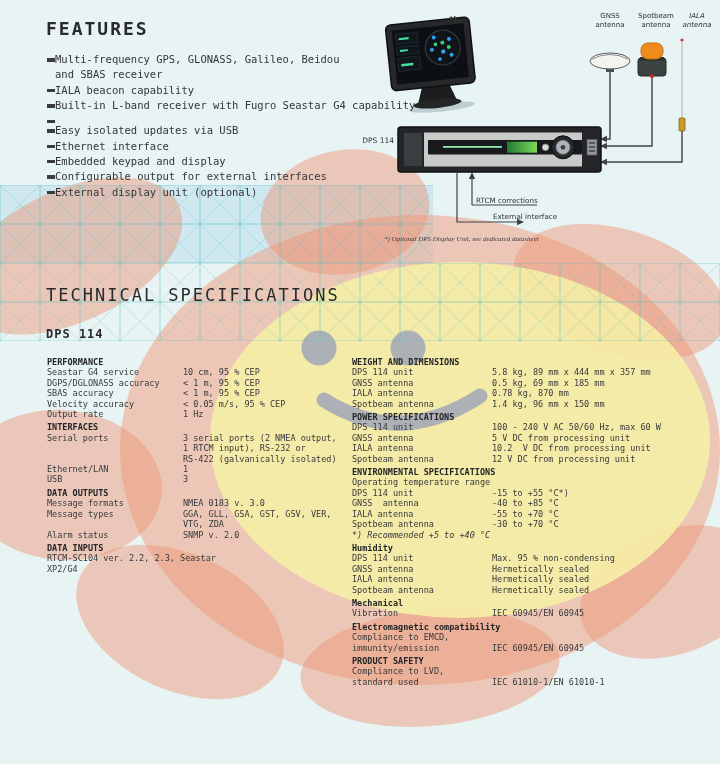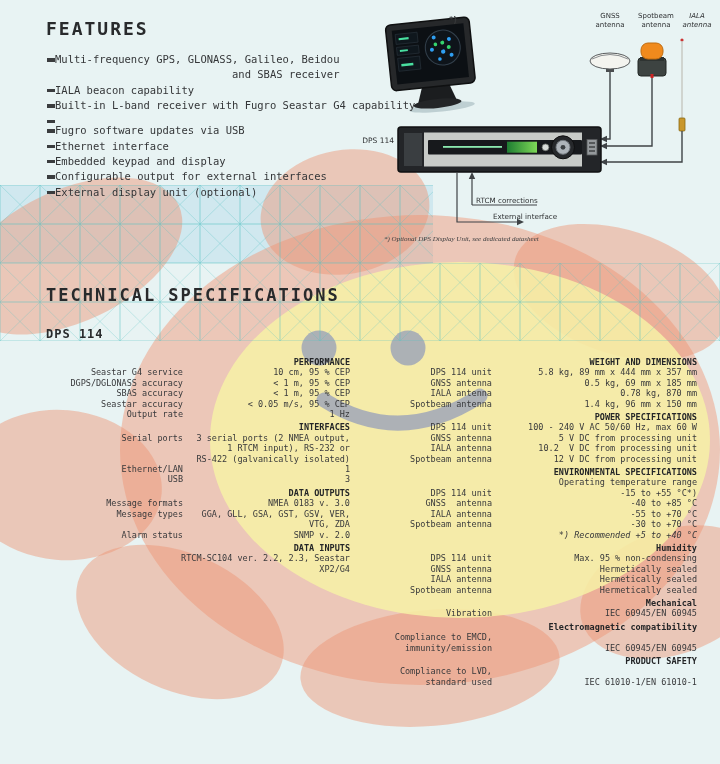--- a/index.html
+++ b/index.html
@@ -5,24 +5,24 @@
   html,body{margin:0;padding:0;}
   body{width:720px;height:764px;position:relative;overflow:hidden;
        background:#e8f3f3;font-family:"DejaVu Sans Mono",monospace;color:#343638;}
   .abs{position:absolute;}
   .prewrap{white-space:pre-wrap;}
   
   #band-fill-a{left:0;top:185px;width:433px;height:78px;background:rgba(183,222,236,.5);z-index:1;}
   #sun-layer{left:0;top:0;width:720px;height:764px;z-index:2;pointer-events:none;}
   .gridsvg{z-index:3;pointer-events:none;}
   #diagram-layer{left:0;top:0;width:720px;height:764px;z-index:4;pointer-events:none;}
-  .txt{z-index:5;text-align:right;}
+  .txt{z-index:5;}
   
   #features-title{left:46px;top:18px;font-size:18px;font-weight:bold;letter-spacing:2px;color:#282a2c;}
-  #tech-title{left:46px;top:285px;font-size:17px;font-weight:bold;letter-spacing:2px;color:#282a2c;}
+  #tech-title{left:46px;top:285px;font-size:17px;font-weight:normal;letter-spacing:2px;color:#282a2c;}
   #tech-subtitle{left:46px;top:327px;font-size:12px;font-weight:bold;letter-spacing:1px;color:#282a2c;}
   
   #features-list{left:47px;top:52px;width:400px;font-size:10.5px;line-height:15.4px;}
   .feat{display:flex;}
   .feat .bullet{flex:0 0 8px;margin-top:6px;width:3.5px;height:3.5px;background:#3a3c3e;}
   
   .dlabel{font-family:"DejaVu Sans",sans-serif;font-size:7px;line-height:8.5px;text-align:center;color:#2f3133;}
   #ant-label-0{left:586px;top:12px;width:48px;}
   #ant-label-1{left:632px;top:12px;width:48px;}
   #ant-label-2{left:674px;top:12px;width:46px;font-style:italic;}
@@ -196,21 +196,21 @@
     </div>
   <div class="feat">
       <span class="bullet"></span>
       <span class="prewrap">Built-in L-band receiver with Fugro Seastar G4 capability</span>
     </div>
   <div class="feat">
       <span class="bullet"></span>
     </div>
   <div class="feat">
       <span class="bullet"></span>
-      <span class="prewrap">Fugro software updates via USB</span>
+      <span class="prewrap">Easy isolated updates via USB</span>
     </div>
   <div class="feat">
       <span class="bullet"></span>
       <span class="prewrap">Ethernet interface</span>
     </div>
   <div class="feat">
       <span class="bullet"></span>
       <span class="prewrap">Embedded keypad and display</span>
     </div>
   <div class="feat">
@@ -247,21 +247,21 @@
       </div>
     <div class="row">
         <span class="lbl prewrap">DGPS/DGLONASS accuracy</span>
         <span class="val prewrap">&lt; 1 m, 95 % CEP</span>
       </div>
     <div class="row">
         <span class="lbl prewrap">SBAS accuracy</span>
         <span class="val prewrap">&lt; 1 m, 95 % CEP</span>
       </div>
     <div class="row">
-        <span class="lbl prewrap">Seastar accuracy</span>
+        <span class="lbl prewrap">Velocity accuracy</span>
         <span class="val prewrap">&lt; 0.05 m/s, 95 % CEP</span>
       </div>
     <div class="row">
         <span class="lbl prewrap">Output rate</span>
         <span class="val prewrap">1 Hz</span>
       </div>
   </div>
   <div class="section">
     <div class="sec-header">INTERFACES</div>
     <div class="row">

